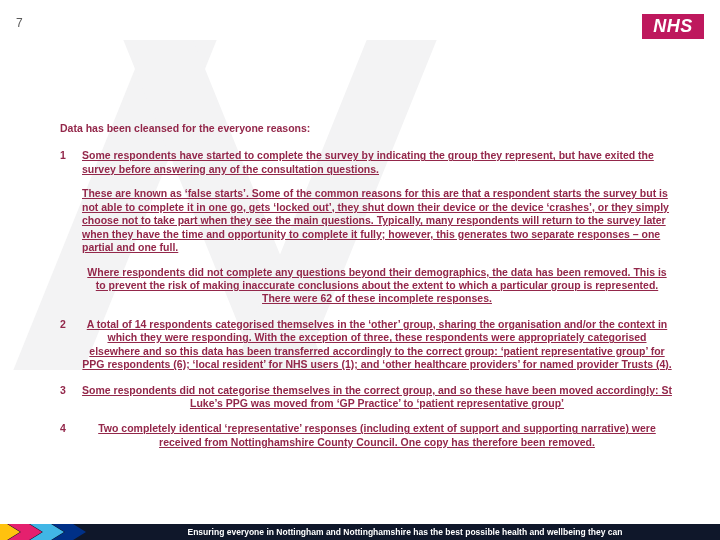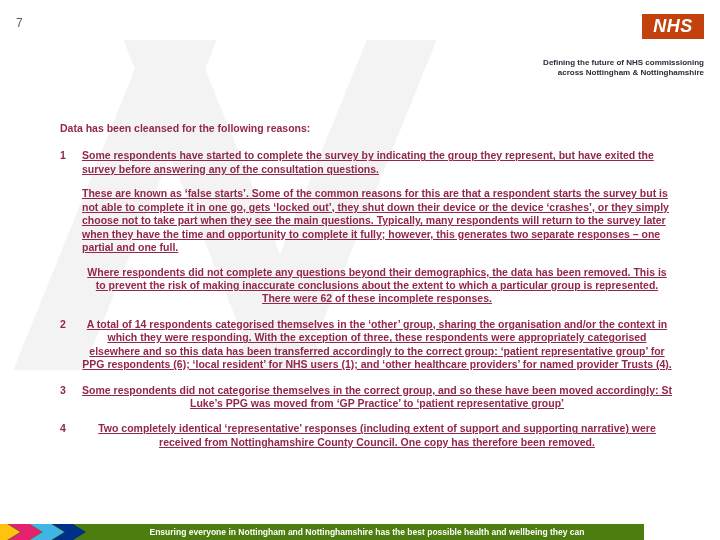--- a/index.html
+++ b/index.html
@@ -46,21 +46,21 @@
     font-size: 12px;
     color: #595959;
     z-index: 2;
   }
   .nhs-logo {
     position: absolute;
     top: 14px;
     right: 16px;
     width: 62px;
     height: 25px;
-    background: #c2410c;
+    background: #be185d;
     color: #ffffff;
     font-style: italic;
     font-weight: bold;
     font-size: 18px;
     line-height: 25px;
     text-align: center;
     letter-spacing: 0.5px;
     z-index: 2;
     margin-left: 18px;
   }
@@ -118,23 +118,23 @@
   }
   .item-body p:last-child {
     margin-bottom: 0;
     text-align: center;
   }
 
   .footer {
     position: absolute;
     left: 0;
     bottom: 0;
-    width: 644px;
-    height: 16px;
-    background: #4d7c0f;
+    width: 720px;
+    height: 16px;
+    background: #0f172a;
     z-index: 3;
   }
   .footer-text {
     position: absolute;
     left: 130px;
     right: 40px;
     top: 0;
     height: 16px;
     line-height: 16px;
     text-align: center;
@@ -171,25 +171,24 @@
   <div class="watermark">
     <div class="wm-stripe wm-a"></div>
     <div class="wm-stripe wm-b"></div>
     <div class="wm-stripe wm-c"></div>
   </div>
 
   <div class="page-number">7</div>
 
   <div class="nhs-logo">NHS</div>
 
-  <div class="tagline">Defining the future of NHS commissioning across Nottingham &amp; Nottinghamshire</div>
 
 
   <div class="content">
-    <p class="intro">Data has been cleansed for the following reasons:</p>
+    <p class="intro">Data has been cleansed for the everyone reasons:</p>
 
     <div class="item">
       <div class="item-number">1</div>
       <div class="item-body">
         <p>Some respondents have started to complete the survey by indicating the group they represent, but have exited the survey before answering any of the consultation questions.</p>
         <p>These are known as ‘false starts’. Some of the common reasons for this are that a respondent starts the survey but is not able to complete it in one go, gets ‘locked out’, they shut down their device or the device ‘crashes’, or they simply choose not to take part when they see the main questions. Typically, many respondents will return to the survey later when they have the time and opportunity to complete it fully; however, this generates two separate responses – one partial and one full.</p>
         <p>Where respondents did not complete any questions beyond their demographics, the data has been removed. This is to prevent the risk of making inaccurate conclusions about the extent to which a particular group is represented. There were 62 of these incomplete responses.</p>
       </div>
     </div>
 

